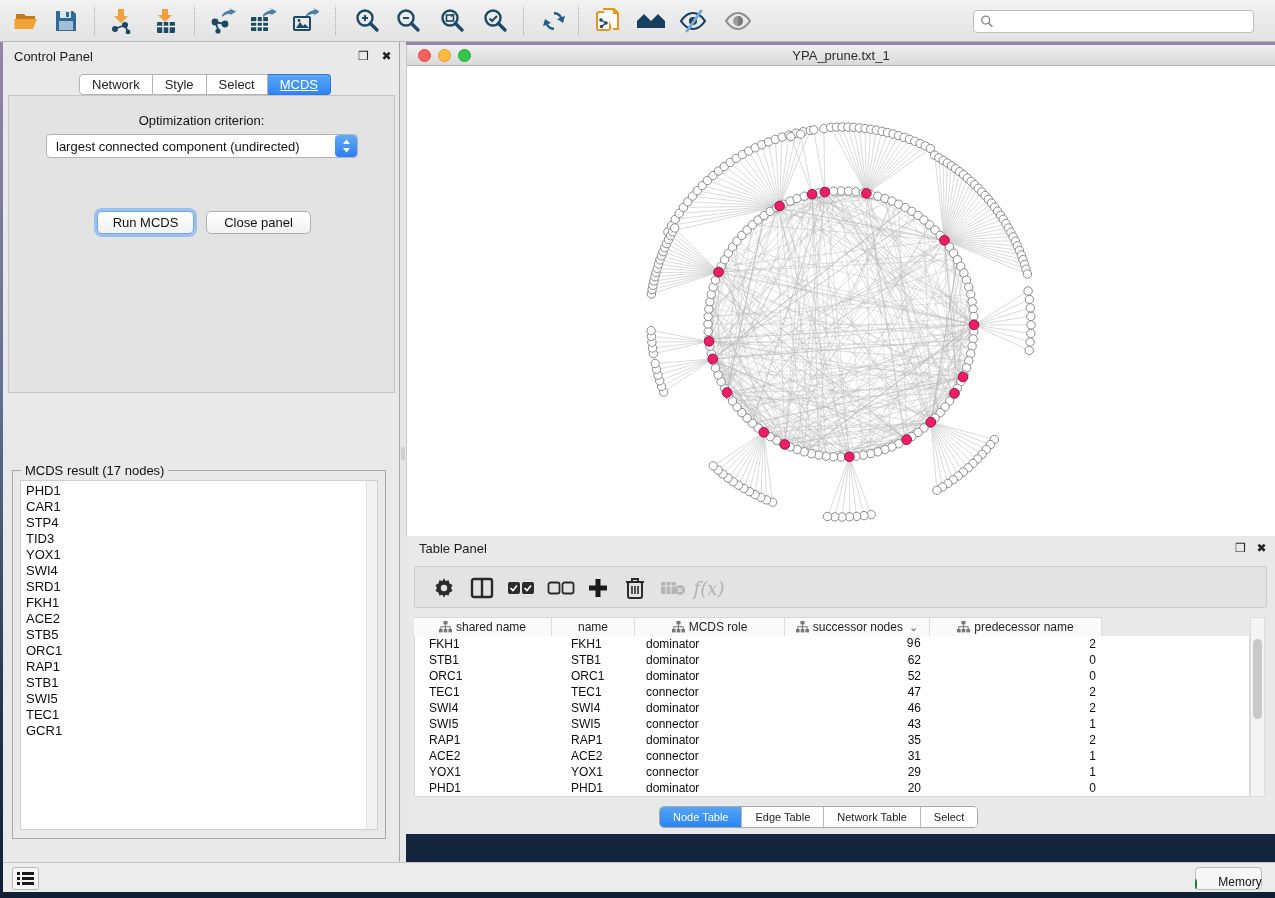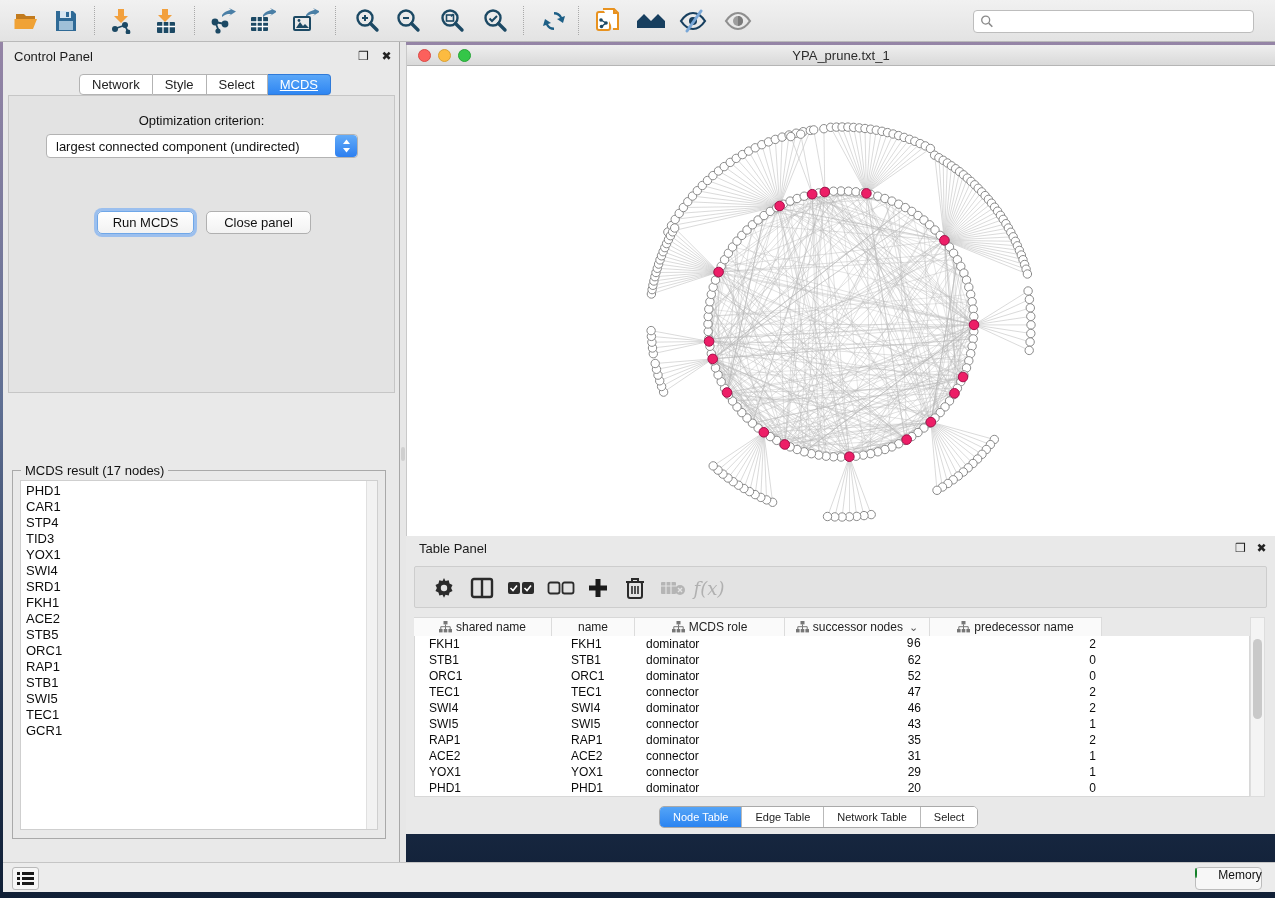--- a/index.html
+++ b/index.html
@@ -79,21 +79,21 @@
   .bot-tabs { position:absolute; left:253px; top:270px; height:22px; display:flex; border:1px solid #a9a9a9; border-radius:5px; overflow:hidden; background:#fff; }
   .btab { font-size:11px; color:#1c1c1c; padding:0 13px; display:flex; align-items:center; border-right:1px solid #b9b9b9; background:#fff; }
   .btab:last-child { border-right:none; }
   .btab.sel { background:linear-gradient(180deg,#54a4f7,#2b84f1); color:#fff; }
 
   
   .status-bar { left:3px; top:862px; width:1272px; height:30px; background:#ececec; border-top:1px solid #c5c5c5; }
   .list-btn { position:absolute; left:9px; top:4px; width:27px; height:23px; background:#f6f6f6; border:1px solid #b9b9b9; border-radius:3px;
               display:flex; align-items:center; justify-content:center; }
   .mem-btn { position:absolute; right:13px; top:4px; width:67px; height:23px; background:#f7f7f7; border:1px solid #bcbcbc; border-radius:4px;
-             display:flex; align-items:flex-start; justify-content:center; gap:21px; font-size:12px; color:#111; }
+             display:flex; align-items:flex-end; justify-content:center; gap:21px; font-size:12px; color:#111; }
   .mem-dot { width:10px; height:10px; border-radius:50%; background:#1fa93a; border:1px solid #148029; }
 
   .hdr-tree { width:13px; height:12px; }
   .sortv { font-size:11px; color:#555; margin-left:2px; }
 </style>
 </head>
 <body>
 
 <div class="screen">
 

